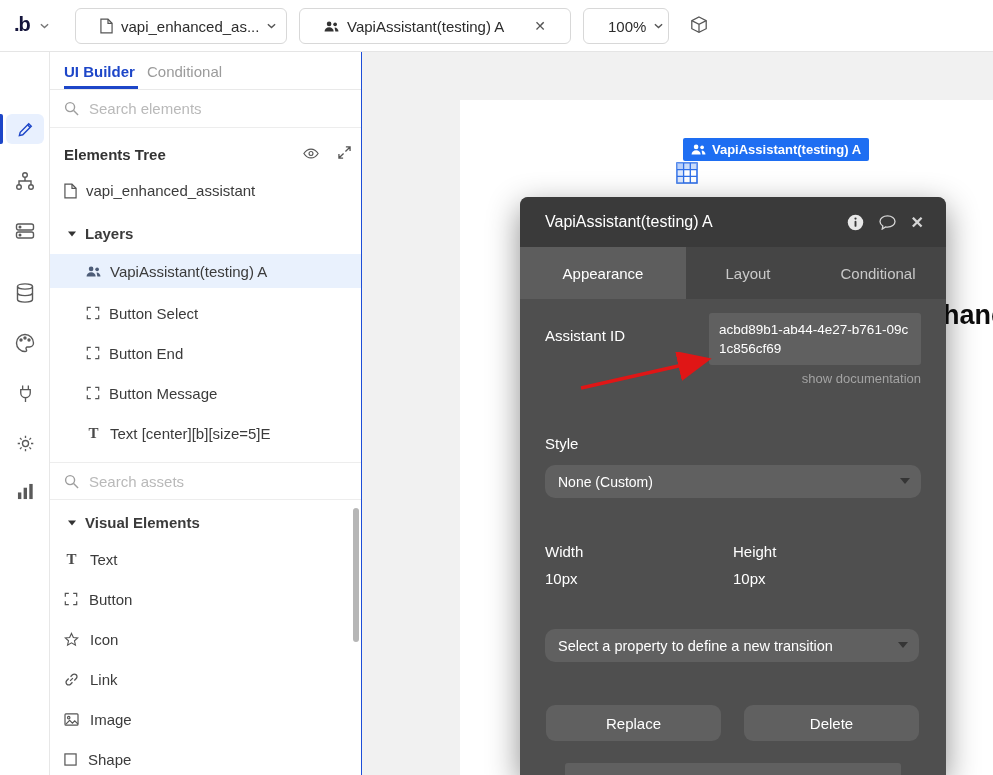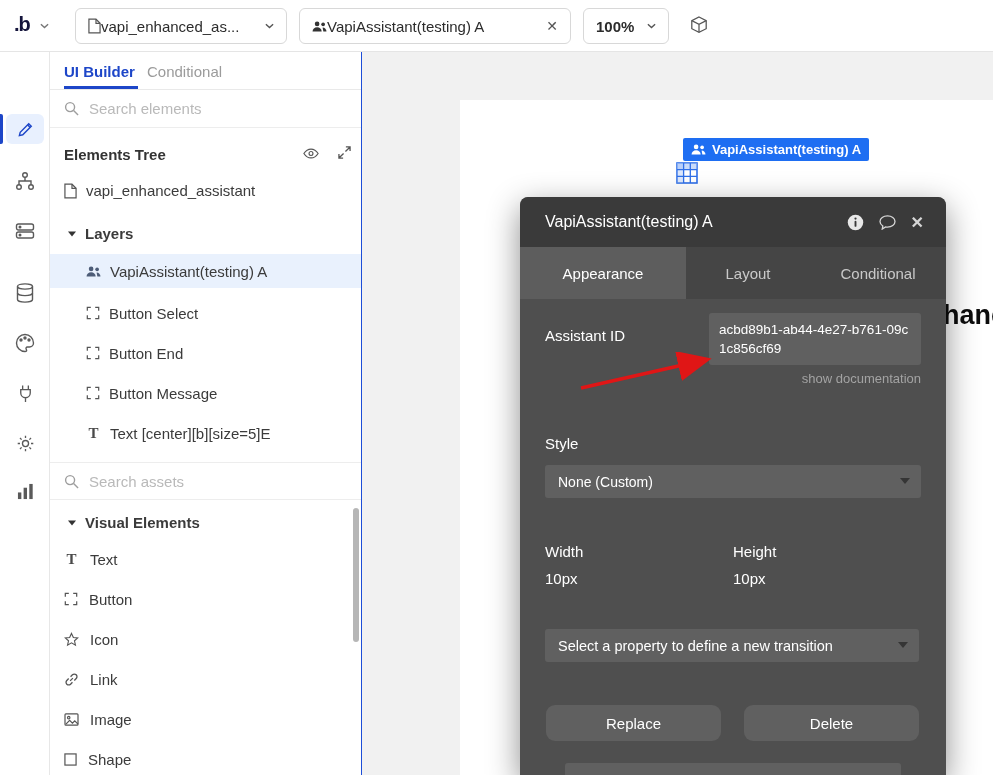--- a/index.html
+++ b/index.html
@@ -4,21 +4,21 @@
 <style>
   * { margin:0; padding:0; box-sizing:border-box; }
   html,body { width:993px; height:775px; overflow:hidden; }
   body { font-family:"Liberation Sans", sans-serif; background:#fff; position:relative; color:#333; }
   #app { position:absolute; inset:0; }
 
   
   #topbar { position:absolute; left:0; top:0; width:993px; height:52px; background:#fff; border-bottom:1px solid #e5e5e5; z-index:20; }
   .logo { position:absolute; left:14px; top:13px; font-size:20px; font-weight:bold; color:#15153c; letter-spacing:-1px; }
   .logo-caret { position:absolute; left:40px; top:23px; color:#777; }
-  .tb-box { position:absolute; top:8px; height:36px; border:1px solid #d8d8d8; border-radius:6px; background:#fff; display:flex; align-items:center; padding:0 12px; font-size:15px; color:#2c2c2c; }
+  .tb-box { position:absolute; top:8px; height:36px; border:1px solid #d8d8d8; border-radius:6px; background:#fff; display:flex; align-items:center; gap:8px; padding:0 24px; font-size:15px; color:#2c2c2c; }
   .tb-box .grow { flex:1; }
   .tb-close { color:#555; font-size:14px; cursor:pointer; }
   .icon { display:inline-flex; align-items:center; justify-content:center; line-height:0; }
   .c-gray { color:#555; }
 
   
   #rail { position:absolute; left:0; top:52px; width:50px; height:723px; background:#fff; border-right:1px solid #e7e7e7; z-index:15; }
   .rail-btn { position:absolute; left:14px; width:22px; height:22px; color:#5a5a5a; display:flex; align-items:center; justify-content:center; }
   .rail-active-bg { position:absolute; left:6px; top:62px; width:38px; height:30px; background:#e8f0fe; border-radius:6px; }
   .rail-accent { position:absolute; left:0; top:62px; width:3px; height:30px; background:var(--accent,#1d46c8); border-radius:0 2px 2px 0; }
@@ -58,21 +58,21 @@
   .insp-title { color:#fff; font-size:16px; flex:1; }
   .hdr-ic { margin-left:15px; color:#d6d6d6; }
   .hdr-x { margin-left:15px; color:#d6d6d6; font-size:16px; font-weight:bold; }
   .insp-tabs { position:absolute; left:0; top:50px; width:100%; height:52px; background:var(--popup-tabbar,#454545); display:flex; }
   .itab { height:52px; display:flex; align-items:center; justify-content:center; font-size:15px; color:#c9c9c9; }
   .itab.active { background:#5d5d5d; color:#fff; }
   .ilabel { position:absolute; color:#fff; font-size:15px; }
   .ivalue { position:absolute; color:#fff; font-size:15px; }
   .id-input { position:absolute; left:189px; top:116px; width:212px; height:52px; background:var(--popup-control,#606060); border-radius:3px; color:#fff; font-size:13.5px; line-height:19px; padding:7px 10px; word-break:break-all; }
   .doc-link { position:absolute; left:189px; top:174px; width:212px; text-align:right; color:#a3a3a3; font-size:13px; }
-  .dd { position:absolute; background:var(--popup-control,#606060); border-radius:3px; height:33px; color:#fff; font-size:14px; display:flex; align-items:center; padding:0 28px 0 13px; }
+  .dd { position:absolute; background:var(--popup-control,#606060); border-radius:10px; height:33px; color:#fff; font-size:14px; display:flex; align-items:center; padding:0 28px 0 13px; }
   .dd-caret { position:absolute; right:11px; top:13px; width:0; height:0; border-left:5px solid transparent; border-right:5px solid transparent; border-top:6px solid #353535; }
   .ibtn { position:absolute; top:508px; width:175px; height:36px; background:var(--popup-control,#606060); border-radius:9px; color:#fff; font-size:15px; display:flex; align-items:center; justify-content:center; }
   .partial-ctrl { position:absolute; left:45px; top:566px; width:336px; height:20px; background:var(--popup-control,#606060); border-radius:3px 3px 0 0; }
 
   .arrow-layer { position:absolute; left:205px; top:300px; z-index:9; pointer-events:none; }
 </style>
 </head>
 <body>
 
 <div id="app">
@@ -106,21 +106,21 @@
             <circle cx="7.5" cy="4.2" r="3.4" fill="currentColor"></circle>
             <path d="M.8 15.4c0-3.8 3-6.2 6.7-6.2s6.7 2.4 6.7 6.2z" fill="currentColor"></path>
             <circle cx="16.3" cy="4.8" r="2.7" fill="currentColor"></circle>
             <path d="M15.6 9.3c3.2.3 5.6 2.3 5.6 6.1h-4.6z" fill="currentColor"></path>
           </svg>
       </span>
       <span class="grow">VapiAssistant(testing) A</span>
       <span class="tb-close">✕</span>
     </div>
 
-    <div class="tb-box" style="left:583px; width:86px;font-weight:bold;">
+    <div class="tb-box" style="left:583px; width:86px;">
       <span class="grow">100%</span>
       <span class="icon c-gray">
         <svg viewBox="0 0 10 6" width="9" height="6" fill="none" stroke="currentColor" stroke-width="1.6">
             <path d="M1 1l4 3.6L9 1"></path>
           </svg>
       </span>
     </div>
 
     <div class="icon c-gray" style="position:absolute; left:690px; top:16px;">
       <svg viewBox="0 0 20 22" width="18" height="20" fill="none" stroke="currentColor" stroke-width="1.4">

